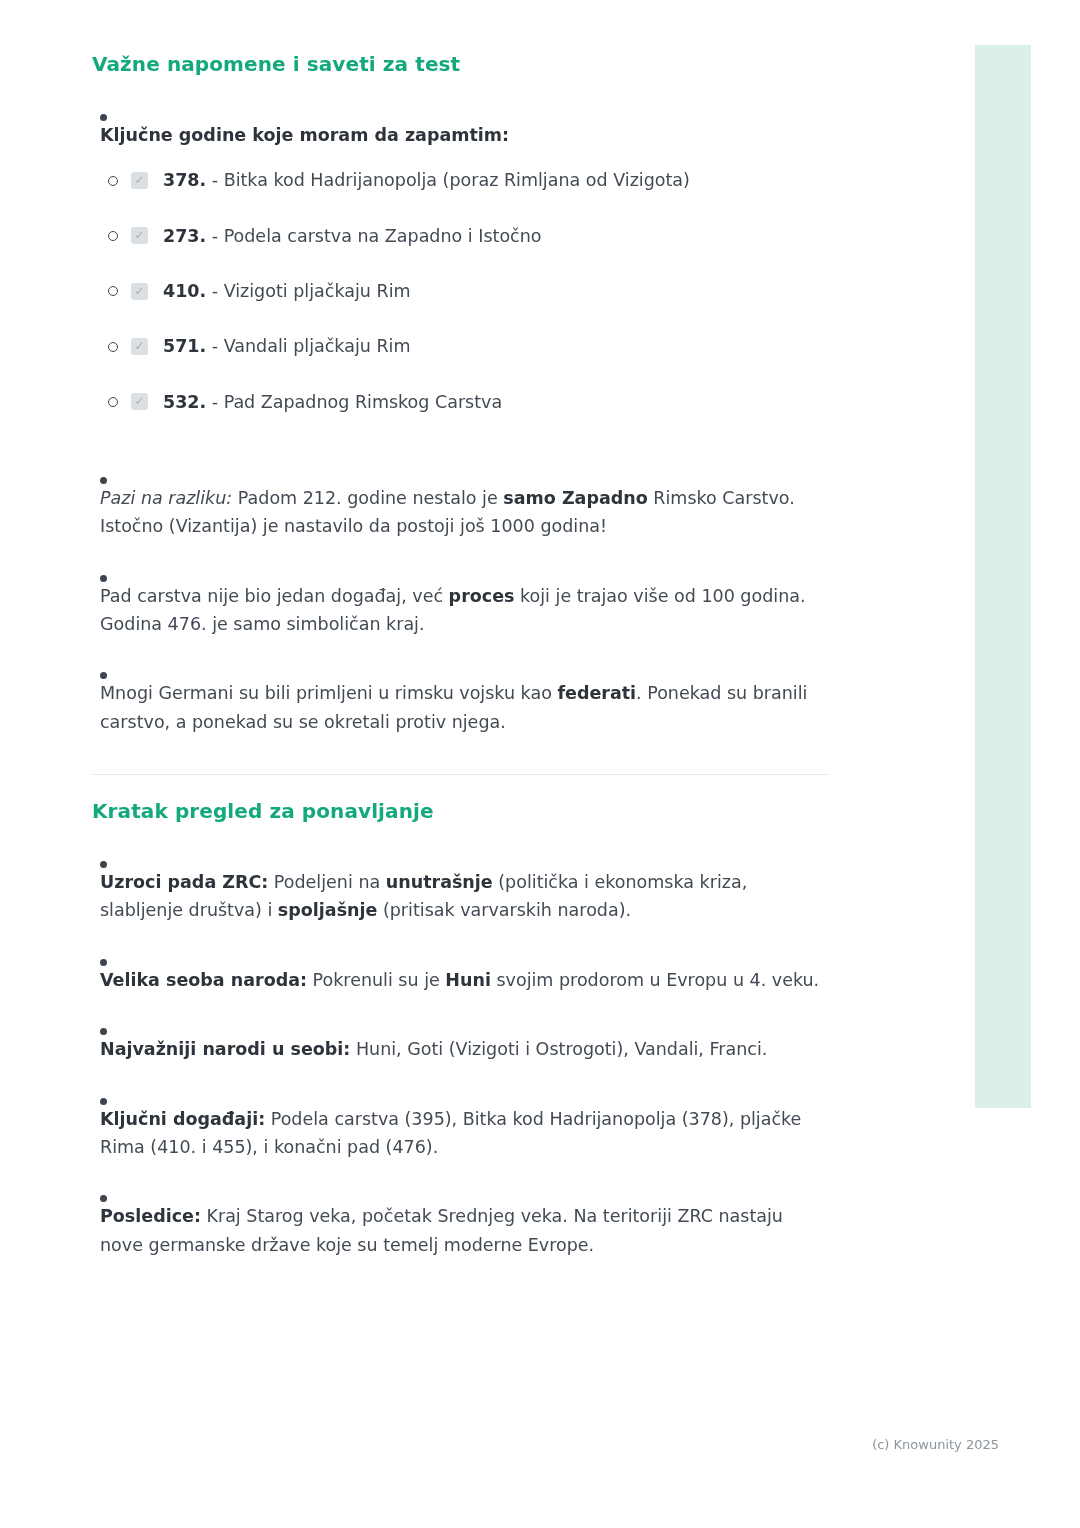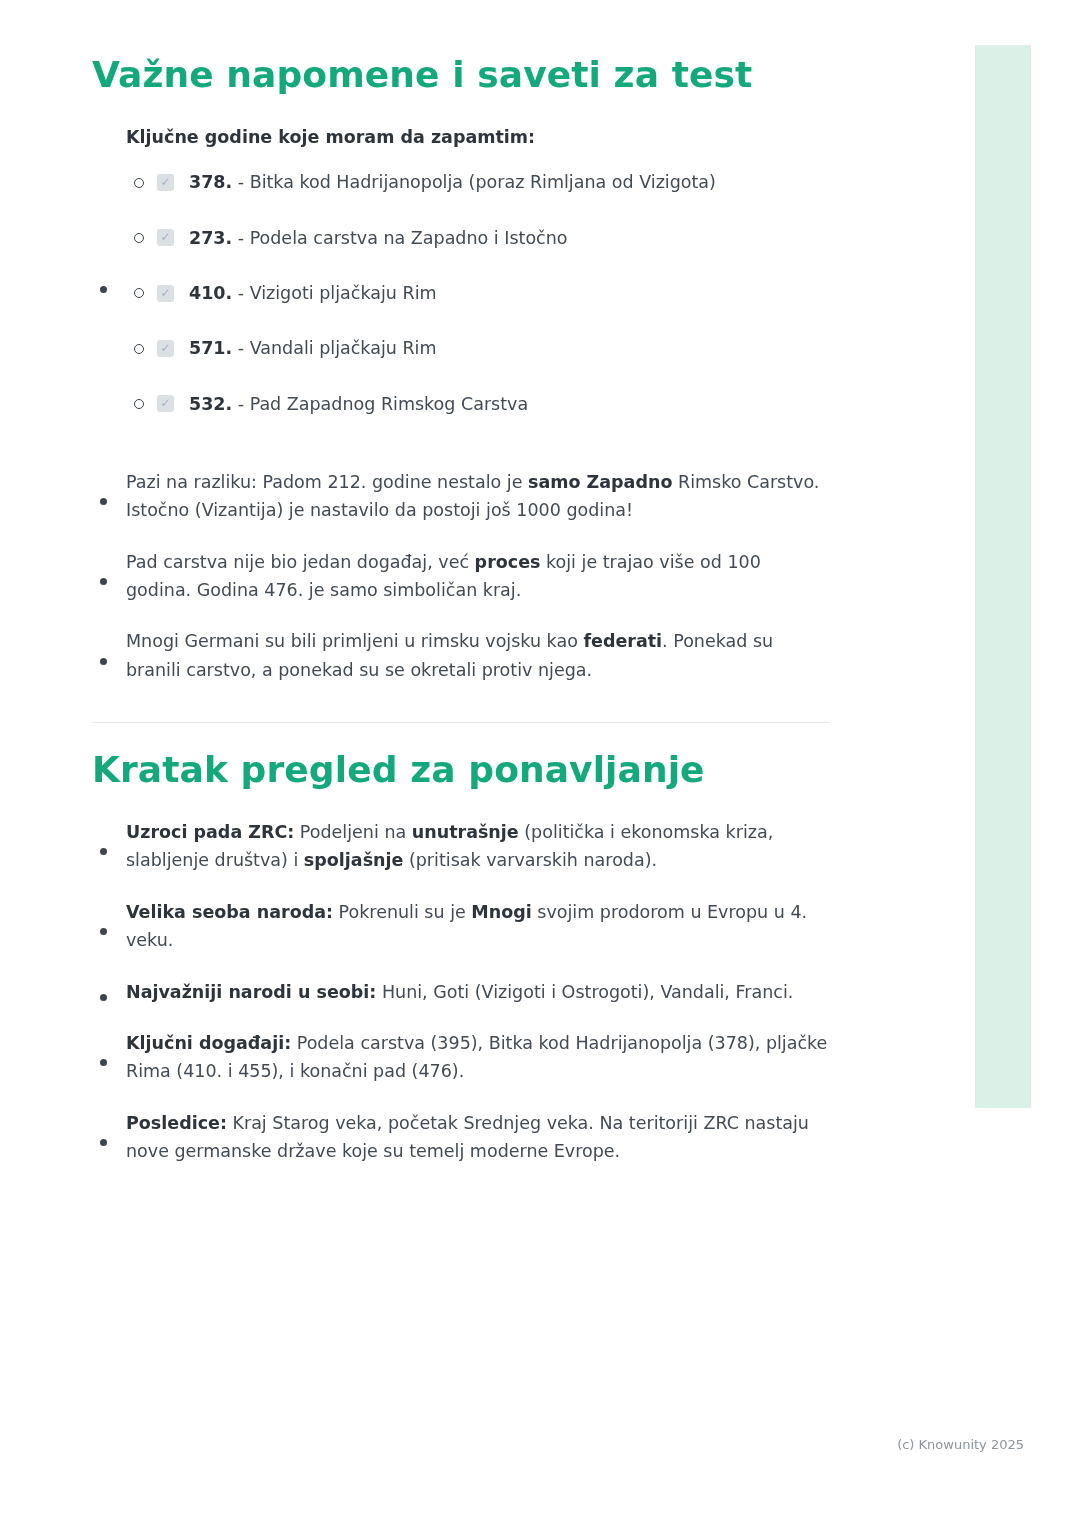--- a/index.html
+++ b/index.html
@@ -2,37 +2,37 @@
 <html><head>
 <meta charset="utf-8">
 <style>
   html,body{margin:0;padding:0;}
   body{
     width:1080px;height:1528px;background:#ffffff;position:relative;overflow:hidden;
     font-family:"DejaVu Sans","Liberation Sans",sans-serif;color:#424a54;
   }
   .accent-strip{position:absolute;top:45px;right:49px;width:56px;height:1063px;background:#dbf0e7;}
   .content{position:absolute;top:52px;left:92px;width:737px;}
-  h1{font-size:36px;line-height:1.25;color:#14a87d;margin:0 0 26px 0;font-weight:700;letter-spacing:.1px;}
+  h1{font-size:20px;line-height:1.25;color:#14a87d;margin:0 0 26px 0;font-weight:700;letter-spacing:.1px;}
   h1.second{margin-top:24px;}
   ul.toplist{list-style:none;margin:0;padding:0 0 0 8px;font-size:17.5px;line-height:1.62;}
-  ul.toplist>li{display:flex;align-items:center;margin-bottom:23px;}
+  ul.toplist>li{display:flex;align-items:flex-start;margin-bottom:23px;flex-direction:column;}
   .dot{flex:none;width:7px;height:7px;border-radius:50%;background:#3d444d;margin:11px 19px 0 0;}
   .li-content{flex:1;}
   .b{font-weight:700;color:#2e343b;}
-  .i{}
+  .i{font-style:italic;}
   ul.checklist{list-style:none;margin:17px 0 6px 0;padding:0 0 0 8px;}
   ul.checklist>li{display:flex;align-items:center;margin-bottom:27px;}
   .ring{flex:none;width:8px;height:8px;border:1.6px solid #3d444d;border-radius:50%;margin-right:13px;}
   .checkbox{
     flex:none;width:17px;height:17px;background:#dbe0e5;border-radius:3px;
     color:#a7afb8;font-size:12px;line-height:17px;text-align:center;margin-right:15px;cursor:pointer;
   }
   hr.divider{border:none;border-top:1px solid #e4e8ec;margin:38px 0 0 0;}
-  .footer{position:absolute;top:1437px;right:56px;font-size:13px;color:#8d959d;}
+  .footer{position:absolute;top:1437px;right:81px;font-size:13px;color:#8d959d;}
 </style>
 </head>
 <body>
 
 <div>
 
   <div class="accent-strip"></div>
 
   <div class="content">
 
@@ -87,21 +87,21 @@
 
     <h1 class="second">Kratak pregled za ponavljanje</h1>
 
     <ul class="toplist">
         <li>
           <span class="dot"></span>
           <div class="li-content"><span class="b">Uzroci pada ZRC:</span><span> Podeljeni na </span><span class="b">unutrašnje</span><span> (politička i ekonomska kriza, slabljenje društva) i </span><span class="b">spoljašnje</span><span> (pritisak varvarskih naroda).</span></div>
         </li>
         <li>
           <span class="dot"></span>
-          <div class="li-content"><span class="b">Velika seoba naroda:</span><span> Pokrenuli su je </span><span class="b">Mnogi</span><span> svojim prodorom u Evropu u 4. veku.</span></div>
+          <div class="li-content"><span class="b">Velika seoba naroda:</span><span> Pokrenuli su je </span><span class="b">Huni</span><span> svojim prodorom u Evropu u 4. veku.</span></div>
         </li>
         <li>
           <span class="dot"></span>
           <div class="li-content"><span class="b">Najvažniji narodi u seobi:</span><span> Huni, Goti (Vizigoti i Ostrogoti), Vandali, Franci.</span></div>
         </li>
         <li>
           <span class="dot"></span>
           <div class="li-content"><span class="b">Ključni događaji:</span><span> Podela carstva (395), Bitka kod Hadrijanopolja (378), pljačke Rima (410. i 455), i konačni pad (476).</span></div>
         </li>
         <li>

